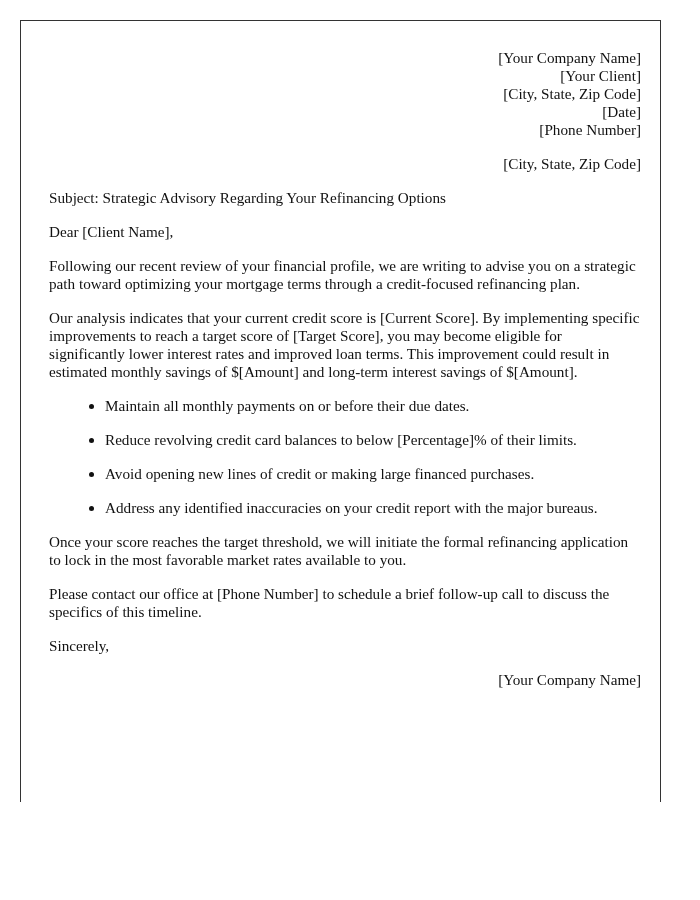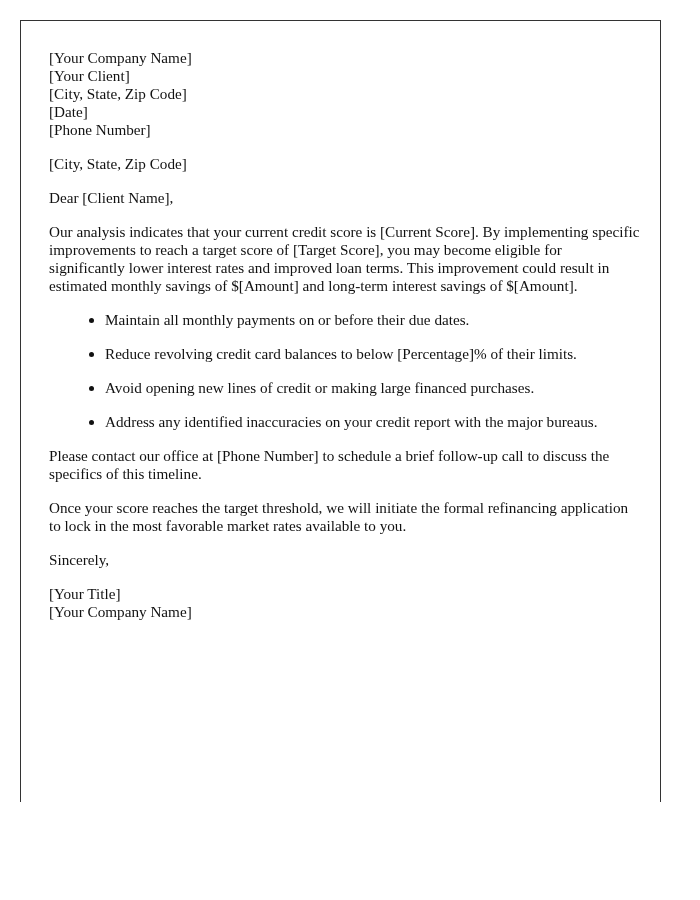--- a/index.html
+++ b/index.html
@@ -29,21 +29,21 @@
     }
     .content {
       position: absolute;
       left: 28px;
       top: 28px;
       width: 592px;
       font-size: 15.2px;
       line-height: 18px;
     }
     .block { margin: 0 0 16px 0; }
-    .block .line { display: block; }
+    .block .line { display: block; text-align: right; }
     p { margin: 0 0 16px 0; }
     ul {
       margin: 0 0 16px 0;
       padding-left: 40px;
       list-style: disc;
     }
     ul li { margin: 16px; }
   </style>
 </head>
 <body>
@@ -56,36 +56,37 @@
       <span class="line">[Your Client]</span>
       <span class="line">[City, State, Zip Code]</span>
       <span class="line">[Date]</span>
       <span class="line">[Phone Number]</span>
     </div>
 
     <div class="block">
       <span class="line">[City, State, Zip Code]</span>
     </div>
 
+    <p>Subject: Strategic Advisory Regarding Your Refinancing Options</p>
 
     <p>Dear [Client Name],</p>
 
+    <p>Following our recent review of your financial profile, we are writing to advise you on a strategic path toward optimizing your mortgage terms through a credit-focused refinancing plan.</p>
     <p>Our analysis indicates that your current credit score is [Current Score]. By implementing specific improvements to reach a target score of [Target Score], you may become eligible for significantly lower interest rates and improved loan terms. This improvement could result in estimated monthly savings of $[Amount] and long-term interest savings of $[Amount].</p>
 
     <ul>
       <li>Maintain all monthly payments on or before their due dates.</li>
       <li>Reduce revolving credit card balances to below [Percentage]% of their limits.</li>
       <li>Avoid opening new lines of credit or making large financed purchases.</li>
       <li>Address any identified inaccuracies on your credit report with the major bureaus.</li>
     </ul>
 
+    <p>Once your score reaches the target threshold, we will initiate the formal refinancing application to lock in the most favorable market rates available to you.</p>
     <p>Please contact our office at [Phone Number] to schedule a brief follow-up call to discuss the specifics of this timeline.</p>
-    <p>Once your score reaches the target threshold, we will initiate the formal refinancing application to lock in the most favorable market rates available to you.</p>
 
     <p>Sincerely,</p>
 
     <div class="block">
-      <span class="line">[Your Title]</span>
       <span class="line">[Your Company Name]</span>
     </div>
 
   </div>
 </div>
 
 </body></html>

